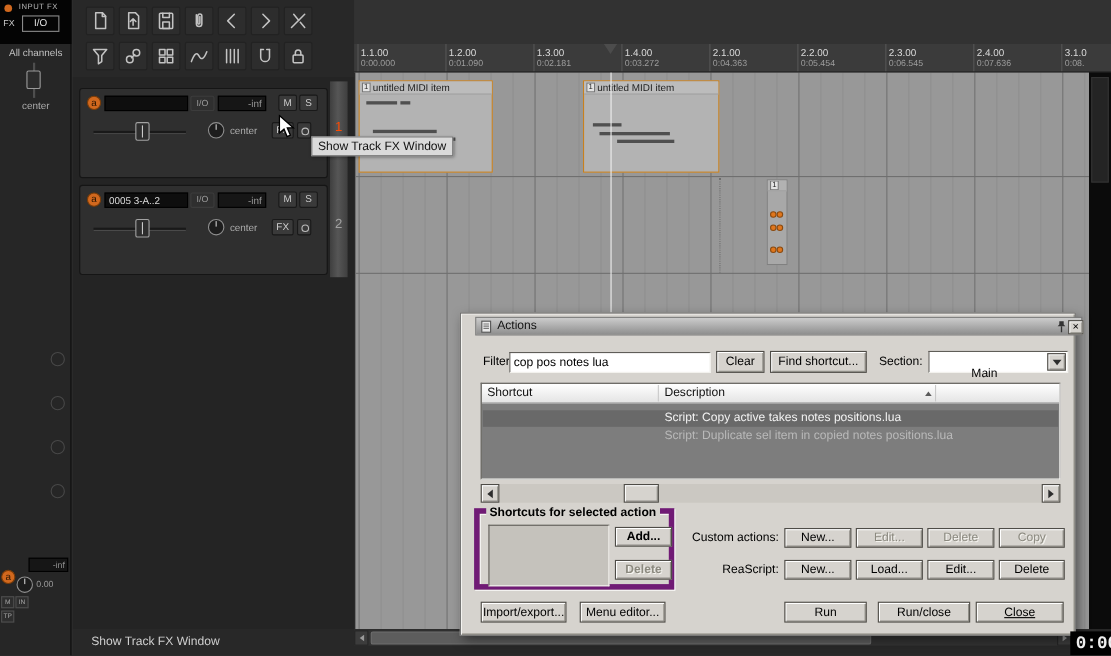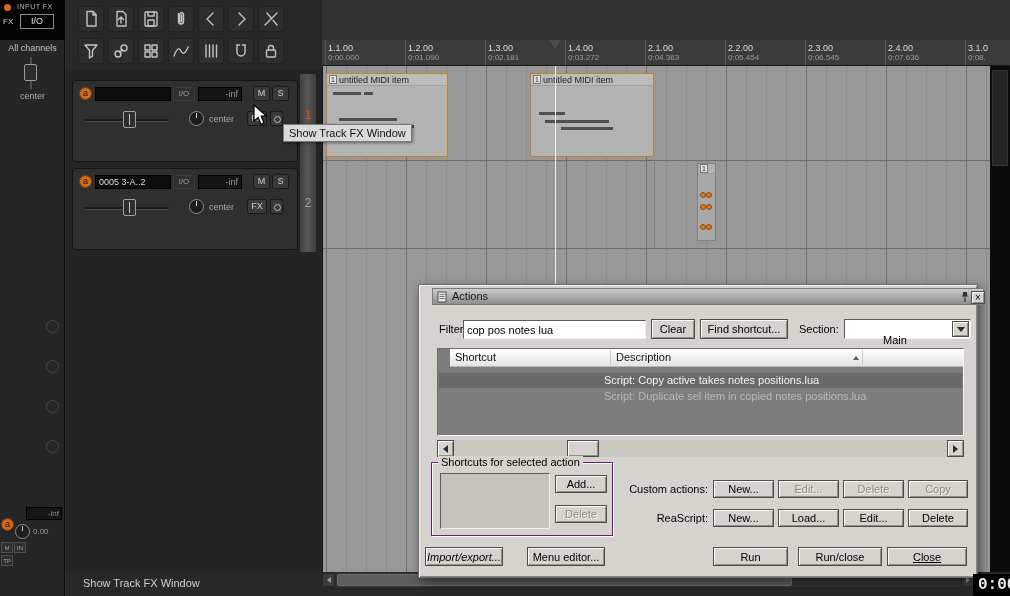--- a/index.html
+++ b/index.html
@@ -357,21 +357,21 @@
     <span class="btn3d" style="left:281px;top:34px;width:88px;height:20px;">Find shortcut...</span>
     <span class="dlabel" style="left:380px;top:38px;">Section:</span>
     <div class="sunkenw" style="left:425px;top:34px;width:127px;height:20px;">
       <span style="position:absolute;left:4px;top:14px;margin-left:34px;">Main</span>
       <span class="btn3d" style="right:1px;top:1px;width:17px;height:16px;">
           <span class="tri-d"></span>
         </span>
     </div>
 
     <div class="abs" style="left:18px;top:63px;width:527px;height:88px;border:1px solid;border-color:#6e6c66 #f6f5f2 #f6f5f2 #6e6c66;background:#7d7d7d;overflow:hidden;">
-      <div style="position:relative;height:18px;background:linear-gradient(#ffffff,#e4e4e4);border-bottom:1px solid #b5b5b5;margin-left:12px;">
+      <div style="position:relative;height:18px;background:linear-gradient(#ffffff,#e4e4e4);border-bottom:1px solid #b5b5b5;">
         <span style="position:absolute;left:5px;top:2px;font-size:11px;color:#111;">Shortcut</span>
         <span class="abs" style="left:160px;top:1px;height:15px;width:1px;background:#c9c9c9;"></span>
         <span style="position:absolute;left:166px;top:2px;font-size:11px;color:#111;">Description</span>
         <span class="tri-u abs" style="left:403px;top:7px;"></span>
         <span class="abs" style="left:412px;top:1px;height:15px;width:1px;background:#c9c9c9;"></span>
       </div>
       <div style="position:absolute;left:1px;right:1px;top:24px;height:15px;background:#696969;">
         <span style="position:absolute;left:5px;top:1px;font-size:11px;color:#f2f2f2;"></span>
         <span style="position:absolute;left:165px;top:1px;font-size:11px;color:#f2f2f2;white-space:nowrap;">Script: Copy active takes notes positions.lua</span>
       </div>
@@ -384,40 +384,40 @@
     <div class="abs" style="left:18px;top:155px;width:527px;height:17px;background:#cbc8c2;">
       <span class="btn3d" style="left:0;top:0;width:17px;height:17px;">
           <span class="tri-l"></span>
         </span>
       <span class="btn3d" style="right:0;top:0;width:17px;height:17px;">
           <span class="tri-r"></span>
         </span>
       <span class="btn3d" style="left:130px;top:0;width:32px;height:17px;"></span>
     </div>
 
-    <div class="abs" style="left:12px;top:177px;width:182px;height:74px;border:1px solid #701a75;box-shadow:inset 1px 1px 0 #fff, 1px 1px 0 #fff;">
+    <div class="abs" style="left:12px;top:177px;width:182px;height:74px;border:5px solid #701a75;box-shadow:inset 1px 1px 0 #fff, 1px 1px 0 #fff;font-weight:bold;">
       <span style="position:absolute;left:6px;top:-7px;background:#d6d3ce;padding:0 3px;font-size:11px;color:#000;white-space:nowrap;">Shortcuts for selected action</span>
       <div class="abs" style="left:8px;top:10px;width:110px;height:56px;background:#c5c2bc;border:1px solid;border-color:#5f5d58 #f2f1ed #f2f1ed #5f5d58;"></div>
       <span class="btn3d" style="left:123px;top:12px;width:52px;height:18px;">Add...</span>
       <span class="btn3d dis" style="left:123px;top:42px;width:52px;height:18px;">Delete</span>
     </div>
 
     <span class="dlabel" style="left:184px;top:198px;width:105px;text-align:right;">Custom actions:</span>
     <span class="btn3d" style="left:294px;top:195px;width:61px;height:18px;">New...</span>
     <span class="btn3d dis" style="left:359px;top:195px;width:61px;height:18px;">Edit...</span>
     <span class="btn3d dis" style="left:424px;top:195px;width:61px;height:18px;">Delete</span>
     <span class="btn3d dis" style="left:489px;top:195px;width:60px;height:18px;">Copy</span>
 
     <span class="dlabel" style="left:204px;top:227px;width:85px;text-align:right;">ReaScript:</span>
     <span class="btn3d" style="left:294px;top:224px;width:61px;height:18px;">New...</span>
     <span class="btn3d" style="left:359px;top:224px;width:61px;height:18px;">Load...</span>
     <span class="btn3d" style="left:424px;top:224px;width:61px;height:18px;">Edit...</span>
     <span class="btn3d" style="left:489px;top:224px;width:60px;height:18px;">Delete</span>
 
-    <span class="btn3d" style="left:6px;top:262px;width:78px;height:19px;font-style:italic;">Import/export...</span>
+    <span class="btn3d" style="left:18px;top:262px;width:78px;height:19px;">Import/export...</span>
     <span class="btn3d" style="left:108px;top:262px;width:78px;height:19px;">Menu editor...</span>
     <span class="btn3d" style="left:294px;top:262px;width:75px;height:19px;">Run</span>
     <span class="btn3d" style="left:379px;top:262px;width:84px;height:19px;">Run/close</span>
     <span class="btn3d" style="left:468px;top:262px;width:80px;height:19px;text-decoration:underline;">Close</span>
   </div>
 
   <div class="abs" id="statusbar">
     <span style="position:absolute;left:17px;top:5px;font-size:11px;color:#cfcfcf;">Show Track FX Window</span>
   </div>
 

